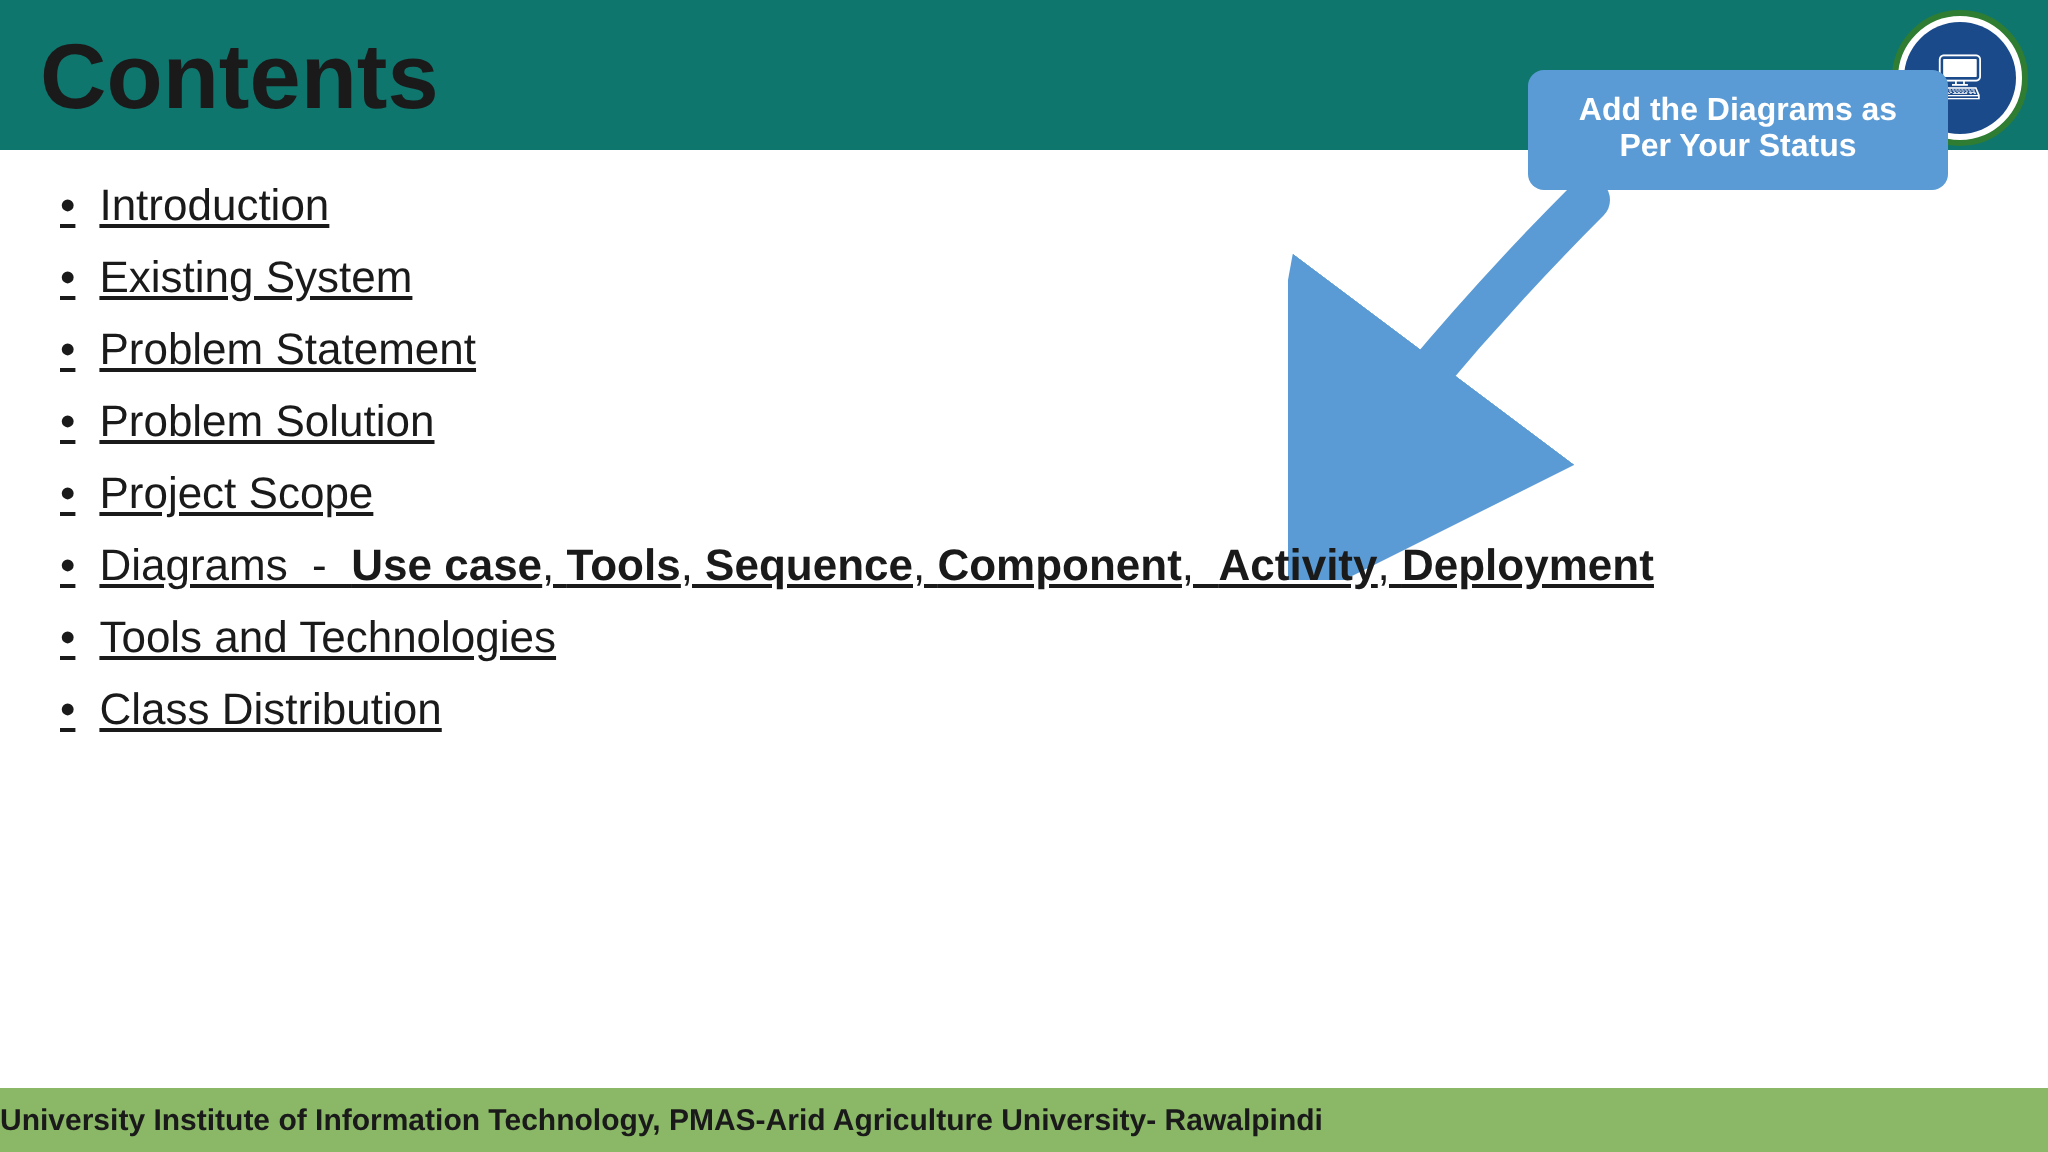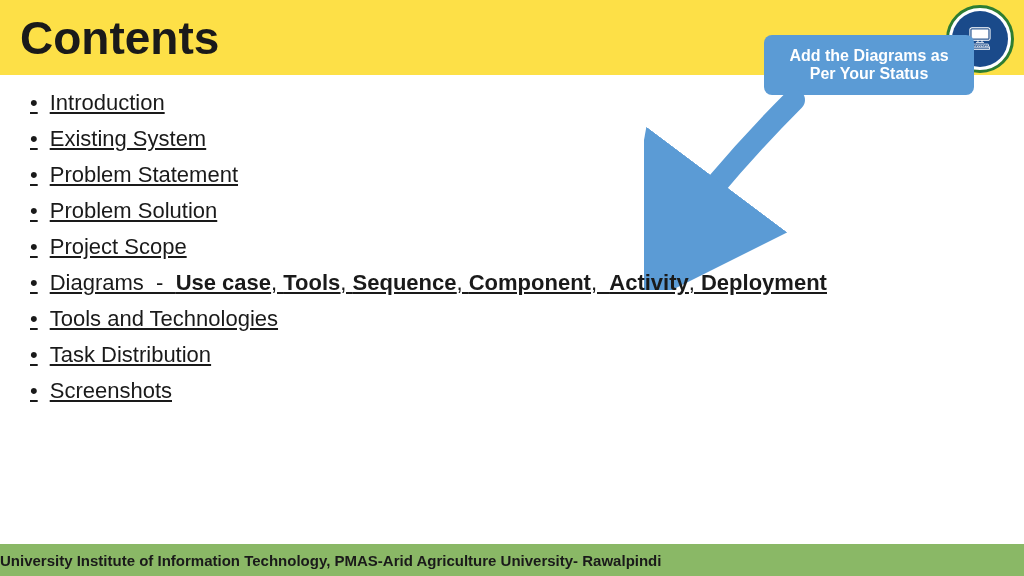--- a/index.html
+++ b/index.html
@@ -7,21 +7,21 @@
       width: 1024px;
       height: 576px;
       background: #ffffff;
       font-family: Arial, sans-serif;
       overflow: hidden;
       position: relative;
     }
 
     
     .header-bar {
-      background-color: #fde047;
+      background-color: #0f766e;
       width: 100%;
       height: 75px;
       display: flex;
       align-items: center;
       padding: 16px 20px;
       position: relative;
     }
 
     .header-title {
       font-size: 46px;
@@ -197,23 +197,20 @@
         <span class="underline-bold">Sequence</span>,
         <span class="underline-bold">Component</span>,&nbsp;
         <span class="underline-bold">Activity</span>,
         <span class="underline-bold">Deployment</span>
       </span>
     </li>
     <li>
       <span>Tools and Technologies</span>
     </li>
     <li>
-      <span>Task Distribution</span>
-    </li>
-    <li>
-      <span>Screenshots</span>
+      <span>Class Distribution</span>
     </li>
   </ul>
 </div>
 
 <div class="footer-bar">
   <span class="footer-text">University Institute of Information Technology,  PMAS-Arid Agriculture University- Rawalpindi</span>
 </div>
 
 </body></html>

